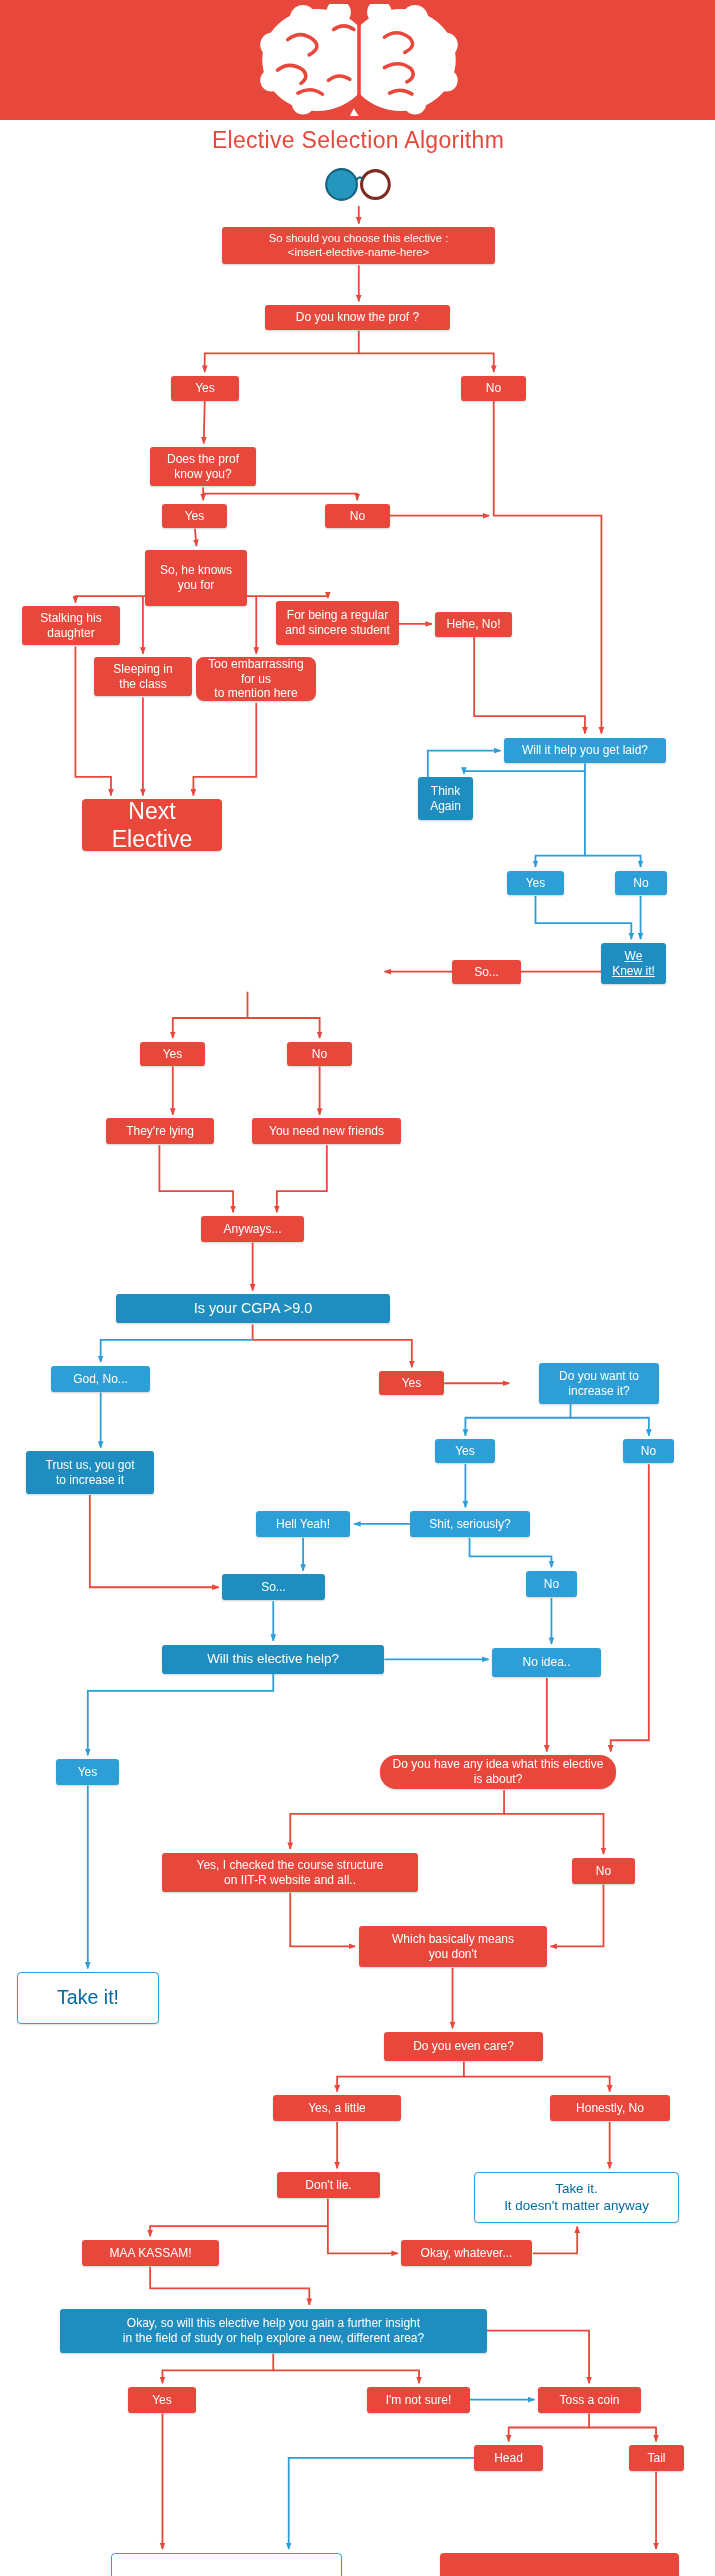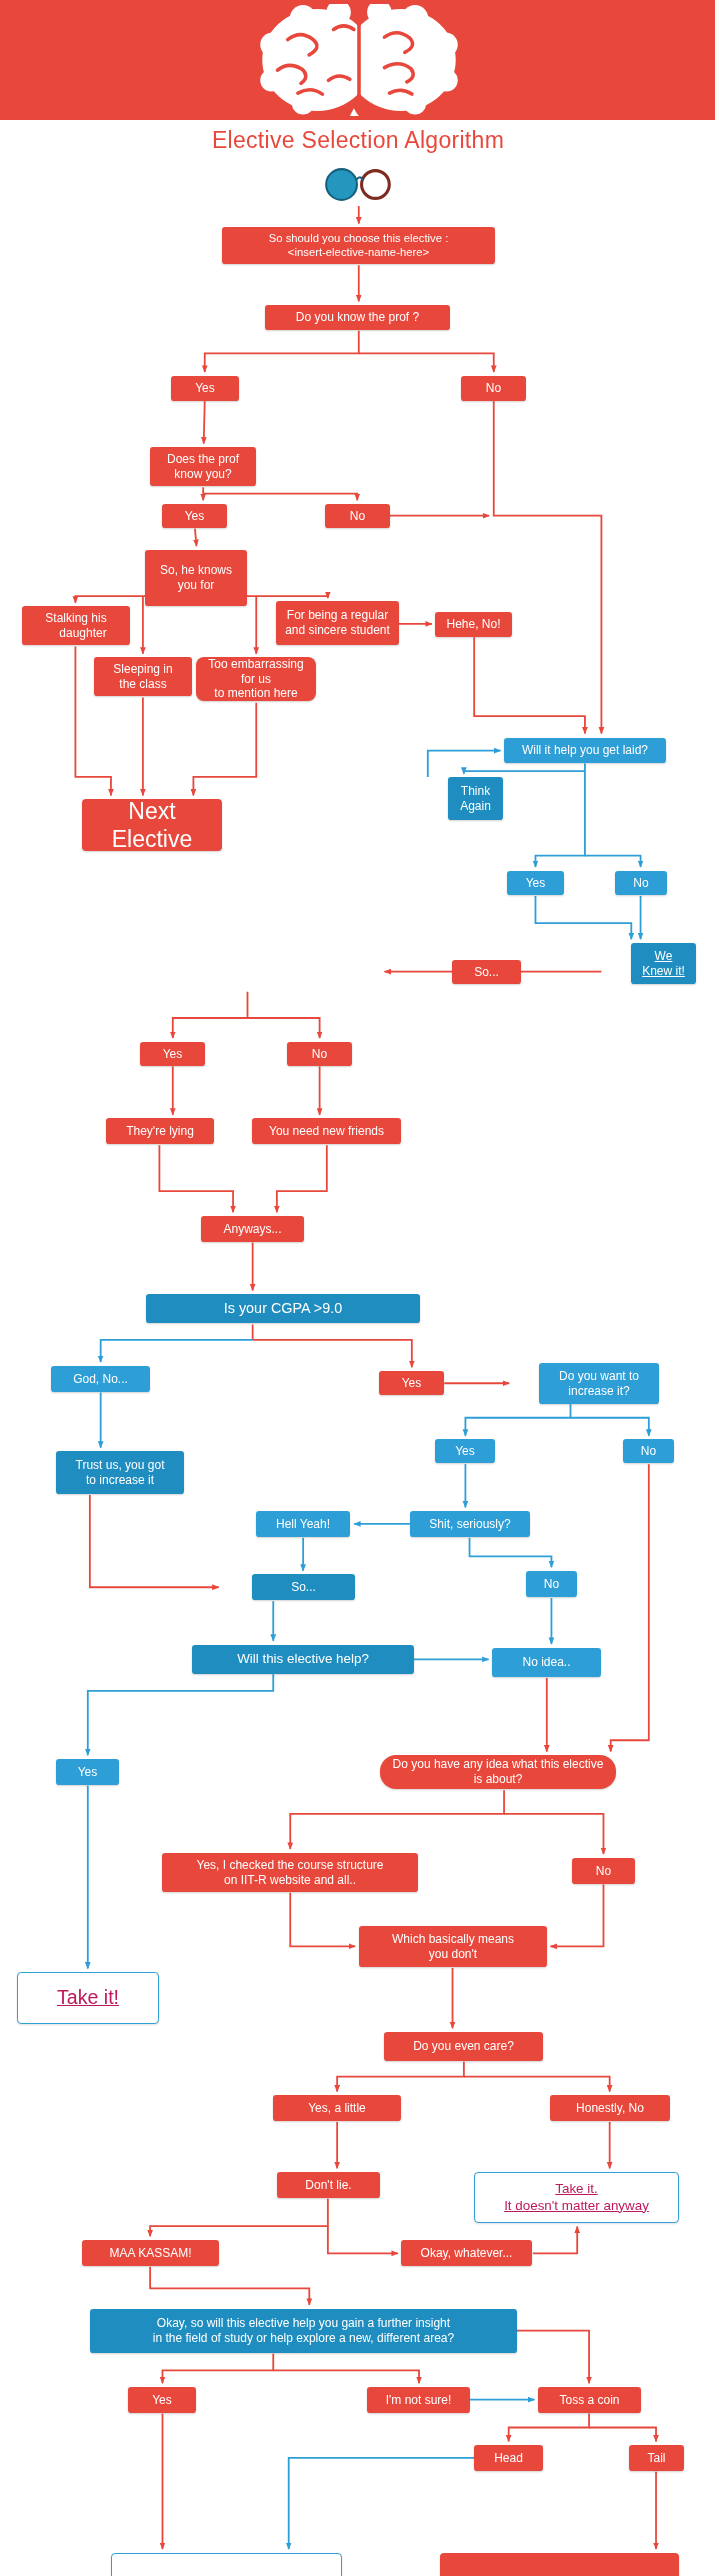--- a/index.html
+++ b/index.html
@@ -27,25 +27,24 @@
     box-sizing:border-box;
     padding:2.1px 5.2px;
     border-radius:3.1px;
     background:#e8483c;
     color:#fff;
     font-size:12px;line-height:1.22;
     white-space:pre-line;
     box-shadow:0 1px 2.1px rgba(0,0,0,.18);
   }
   .blue{background:#2e9ed7;}
-  .blue2{background:#1f8dbf;margin-left:30px;}
+  .blue2{background:#1f8dbf;}
   .outline{
-    background:#fff;color:#be185d;border:1.5px solid #2e9ed7;
+    background:#fff;color:#0369a1;border:1.5px solid #2e9ed7;
     box-shadow:0 1px 2.1px rgba(0,0,0,.12);
-    text-decoration:underline;
   }
   .f22{font-size:11.3px;}
   .f26{font-size:13.4px;}
   .f28{font-size:14.4px;}
   .f38{font-size:19.6px;}
   .f42{font-size:23px;}
   .f52{font-size:27px;}
   .f60{font-size:31px;}
   .bigbox{border-radius:4.1px;}
 </style>
@@ -186,21 +185,21 @@
 &lt;insert-elective-name-here&gt;</div>
   <div class="node" style="left:265px;top:305px;width:185px;height:25px;">Do you know the prof ?</div>
   <div class="node" style="left:171px;top:376px;width:68px;height:25px;">Yes</div>
   <div class="node" style="left:461px;top:376px;width:65px;height:25px;">No</div>
   <div class="node" style="left:150px;top:447px;width:106px;height:39px;">Does the prof
 know you?</div>
   <div class="node" style="left:162px;top:504px;width:65px;height:24px;">Yes</div>
   <div class="node" style="left:325px;top:504px;width:65px;height:24px;">No</div>
   <div class="node" style="left:145px;top:550px;width:102px;height:56px;">So, he knows
 you for</div>
-  <div class="node" style="left:22px;top:606px;width:108px;height:39px;text-align:right;">Stalking his
+  <div class="node" style="left:22px;top:606px;width:98px;height:39px;">Stalking his
 daughter</div>
   <div class="node" style="left:276px;top:601px;width:123px;height:44px;">For being a regular
 and sincere student</div>
   <div class="node" style="left:435px;top:612px;width:77px;height:25px;">Hehe, No!</div>
   <div class="node" style="left:94px;top:657px;width:98px;height:39px;">Sleeping in
 the class</div>
   <div class="node" style="left:196px;top:657px;width:120px;height:44px;border-radius:8px;">Too embarrassing for us
 to mention here</div>
   <div class="node f42 bigbox" style="left:82px;top:799px;width:140px;height:52px;">Next Elective</div>
   <div class="node blue" style="left:504px;top:738px;width:162px;height:25px;">Will it help you get laid?</div>

